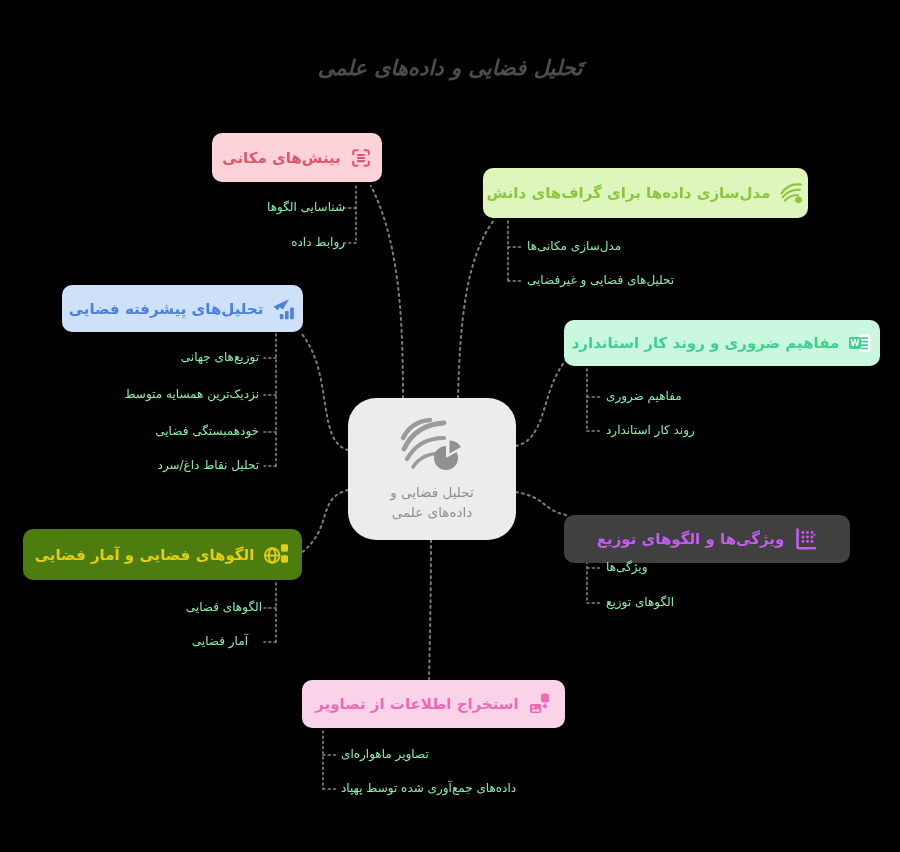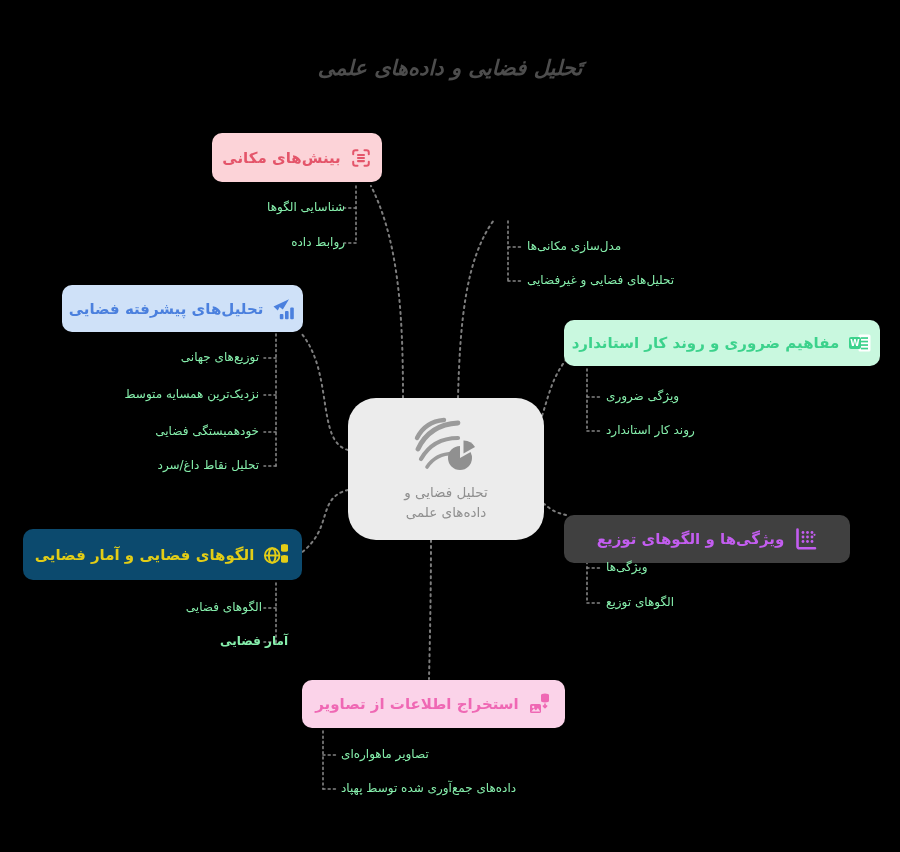--- a/index.html
+++ b/index.html
@@ -18,24 +18,24 @@
     position:absolute;display:flex;align-items:center;justify-content:center;gap:9px;
     border-radius:10px;font-weight:bold;font-size:15px;box-sizing:border-box;
     padding:0 12px;white-space:nowrap;direction:rtl;cursor:pointer;
   }
   .nicon{display:inline-flex;align-items:center;justify-content:center;flex:0 0 auto;}
   .b0{left:212px;top:133px;width:170px;height:49px;background:#fcd3d8;color:#e4556a;}
   .b1{left:483px;top:168px;width:325px;height:50px;background:#def6bc;color:#8cc63f;}
   .b2{left:62px;top:285px;width:241px;height:47px;background:#cfe1f8;color:#4b80de;}
   .b3{left:564px;top:320px;width:316px;height:46px;background:#c9f8df;color:#3cd28c;}
   .b4{left:564px;top:495px;width:286px;height:48px;background:#404040;color:#c35df0;margin-top:20px;}
-  .b5{left:23px;top:529px;width:279px;height:51px;background:#0c4a6e;color:#e3cd16;}
+  .b5{left:23px;top:529px;width:279px;height:51px;background:#4d7c0f;color:#e3cd16;}
   .b6{left:302px;top:680px;width:263px;height:48px;background:#fbd3e9;color:#ef68b4;}
   .center-node{
-    position:absolute;left:348px;top:398px;width:196px;height:142px;background:#ececec;
+    position:absolute;left:348px;top:398px;width:168px;height:142px;background:#ececec;
     border-radius:28px;display:flex;flex-direction:column;align-items:center;justify-content:center;
     gap:8px;color:#8f8f8f;font-size:13.5px;text-align:center;direction:rtl;line-height:1.5;cursor:pointer;
   }
   .child{
     position:absolute;font-size:12px;color:#86efac;white-space:nowrap;direction:rtl;cursor:pointer;
   }
 </style>
 </head>
 <body>
 
@@ -90,20 +90,33 @@
         <path d="M8.7 8.6h6.6"></path>
           <path d="M8.7 12h6.6"></path>
           <path d="M8.7 15.4h6.6"></path>
       </svg>
     </span>
     <span>بینش‌های مکانی</span>
   </div>
   <div class="child" style="right:555px;top:200px;">شناسایی الگوها</div>
   <div class="child" style="right:555px;top:235px;">روابط داده</div>
 
+  <div class="node b1">
+    <span class="nicon">
+      <svg width="25" height="25" viewBox="0 0 24 24" fill="none" stroke="currentColor" stroke-width="2" stroke-linecap="round">
+        <path d="M2.5 12C7 4.5 13.5 2.5 21 3.5"></path>
+        <path d="M3.5 15.5c5-6 10-7.5 16.5-7"></path>
+        <path d="M5.5 19c4-4.5 8-5.5 12.5-5.5"></path>
+        <g fill="currentColor" stroke="none">
+          <path d="M15.5 16.2l3.2-1.7 3.2 1.7v3.6l-3.2 1.7-3.2-1.7z"></path>
+        </g>
+      </svg>
+    </span>
+    <span>مدل‌سازی داده‌ها برای گراف‌های دانش</span>
+  </div>
   <div class="child" style="left:527px;top:239px;">مدل‌سازی مکانی‌ها</div>
   <div class="child" style="left:527px;top:273px;">تحلیل‌های فضایی و غیرفضایی</div>
 
   <div class="node b2">
     <span class="nicon">
       <svg width="24" height="24" viewBox="0 0 24 24" fill="currentColor">
         <path d="M1.5 9.5 L17 2.2 L10.8 12.4 L7.6 9.9 L5.8 13.4 Z"></path>
         <rect x="7.8" y="17" width="3.6" height="5.2" rx="0.9"></rect>
         <rect x="13" y="14" width="3.6" height="8.2" rx="0.9"></rect>
         <rect x="18.2" y="10.5" width="3.6" height="11.7" rx="0.9"></rect>
@@ -123,21 +136,21 @@
         <rect x="13" y="6.2" width="7" height="1.7" fill="currentColor"></rect>
         <rect x="13" y="9.7" width="7" height="1.7" fill="currentColor"></rect>
         <rect x="13" y="13.2" width="7" height="1.7" fill="currentColor"></rect>
         <rect x="13" y="16.7" width="7" height="1.7" fill="currentColor"></rect>
         <rect x="1" y="6" width="12" height="12" rx="2" fill="currentColor"></rect>
         <text x="7" y="15.4" font-size="8.5" font-weight="bold" fill="#ffffff" text-anchor="middle" font-family="DejaVu Sans, sans-serif">W</text>
       </svg>
     </span>
     <span>مفاهیم ضروری و روند کار استاندارد</span>
   </div>
-  <div class="child" style="left:606px;top:389px;">ویژگی ضروری</div>
+  <div class="child" style="left:606px;top:389px;">مفاهیم ضروری</div>
   <div class="child" style="left:606px;top:423px;">روند کار استاندارد</div>
 
   <div class="node b4">
     <span class="nicon">
       <svg width="24" height="24" viewBox="0 0 24 24">
         <path d="M4.5 2.5v17A1.8 1.8 0 0 0 6.3 21.3H22" fill="none" stroke="currentColor" stroke-width="2.6" stroke-linecap="round"></path>
         <g fill="currentColor">
           <circle cx="10" cy="5.5" r="1.4"></circle>
             <circle cx="14.5" cy="5.5" r="1.4"></circle>
             <circle cx="19" cy="5.5" r="1.4"></circle>
@@ -168,21 +181,21 @@
           <ellipse cx="21.5" cy="8.2" rx="3.5" ry="1.5"></ellipse>
           <rect x="18" y="14.6" width="7" height="4.6"></rect>
           <ellipse cx="21.5" cy="14.6" rx="3.5" ry="1.5"></ellipse>
           <ellipse cx="21.5" cy="19.2" rx="3.5" ry="1.5"></ellipse>
         </g>
       </svg>
     </span>
     <span>الگوهای فضایی و آمار فضایی</span>
   </div>
   <div class="child" style="right:638px;top:600px;">الگوهای فضایی</div>
-  <div class="child" style="right:612px;top:634px;font-weight:bold;">آمار فضایی</div>
+  <div class="child" style="right:652px;top:634px;">آمار فضایی</div>
 
   <div class="node b6">
     <span class="nicon">
       <svg width="24" height="24" viewBox="0 0 24 24">
         <g fill="currentColor">
           <rect x="13" y="3.2" width="8" height="5.6"></rect>
           <ellipse cx="17" cy="3.2" rx="4" ry="1.6"></ellipse>
           <ellipse cx="17" cy="8.8" rx="4" ry="1.6"></ellipse>
         </g>
         <path d="M17 12.2v3.4m0 0l-1.6-1.6m1.6 1.6l1.6-1.6" fill="none" stroke="currentColor" stroke-width="1.7" stroke-linecap="round"></path>

